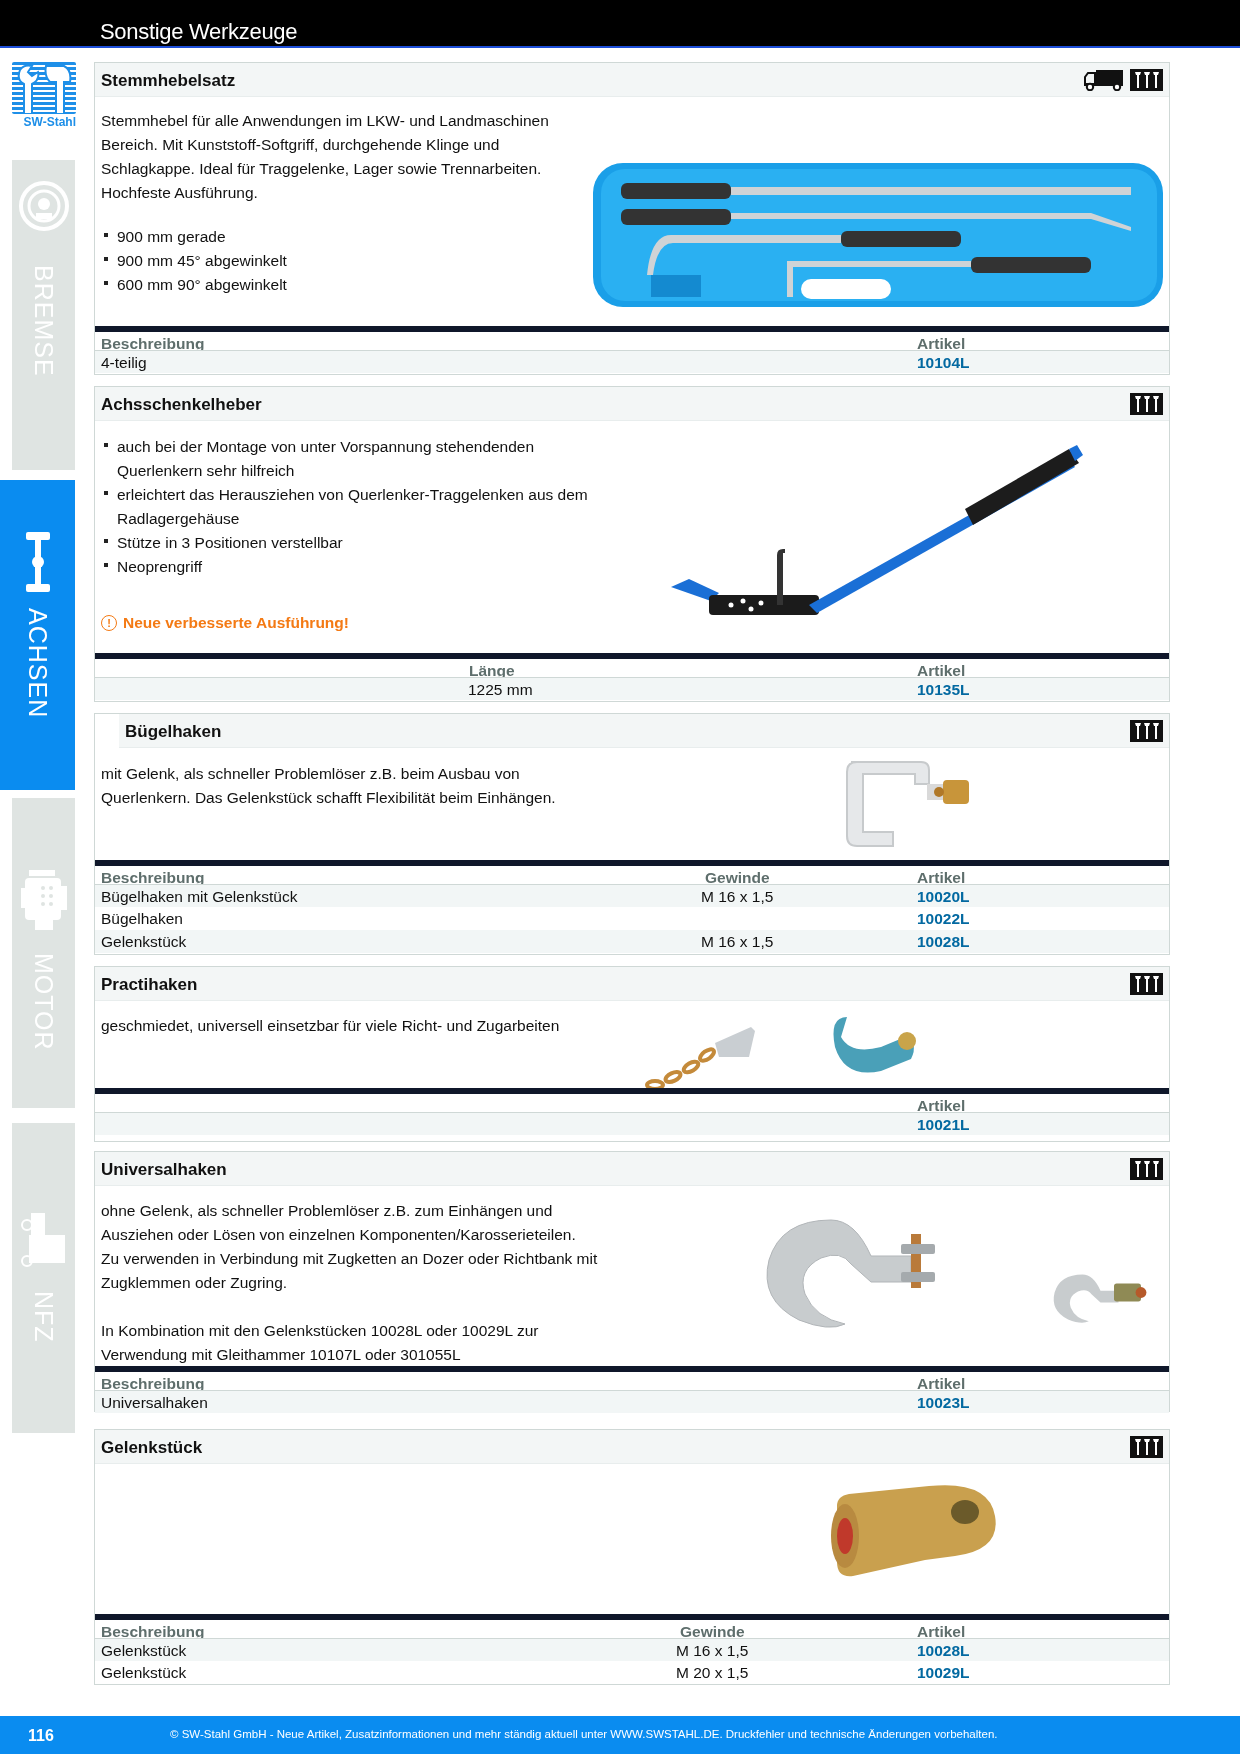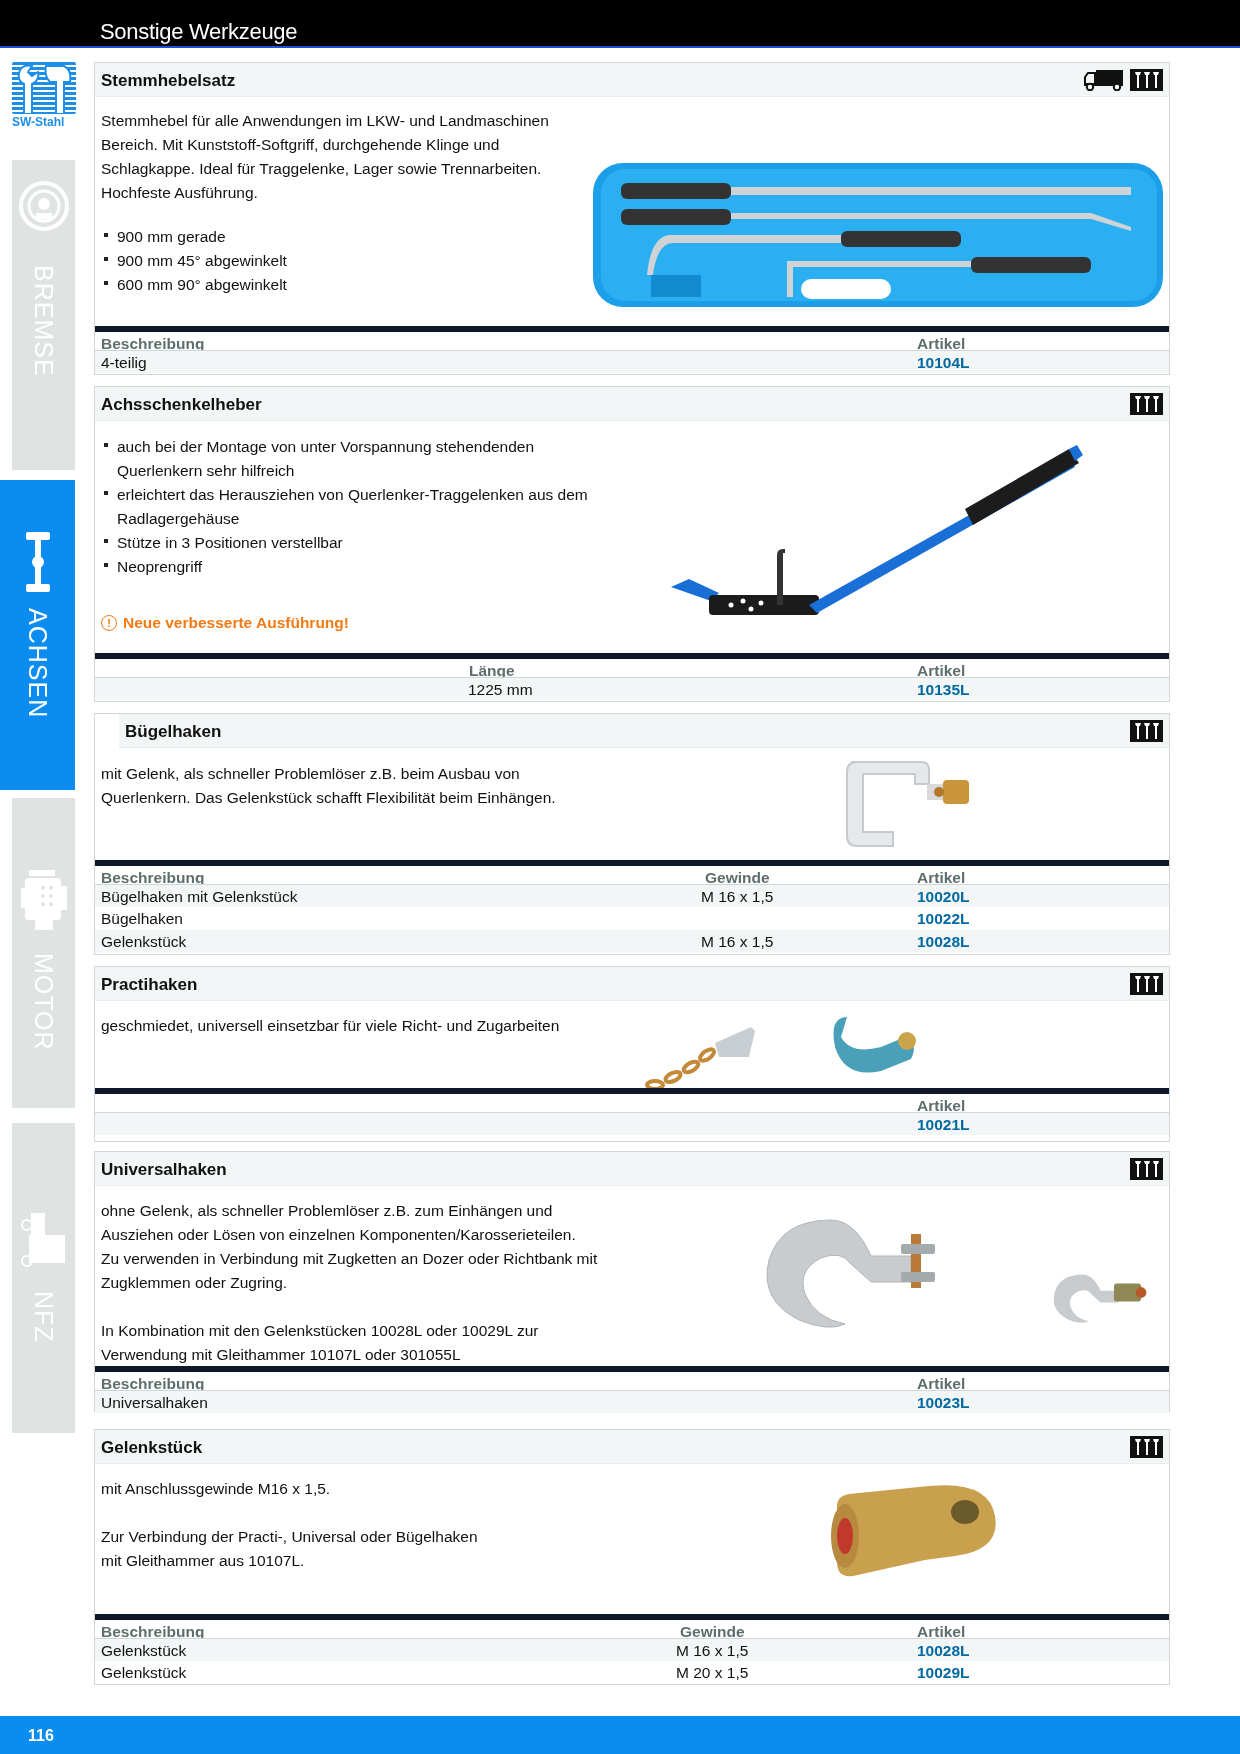--- a/index.html
+++ b/index.html
@@ -5,21 +5,21 @@
   * { box-sizing: border-box; margin: 0; padding: 0; }
   html, body { width: 1240px; height: 1754px; background: #ffffff; overflow: hidden; }
   body { position: relative; font-family: "Liberation Sans", sans-serif; color: #111; }
 
   .topbar { position: absolute; left: 0; top: 0; width: 1240px; height: 48px; background: #000000; border-bottom: 2px solid #1d4ed8; }
   .topbar .title { position: absolute; left: 100px; top: 19px; font-size: 22px; color: #fff; font-weight: 300; letter-spacing: -0.3px; font-family: "Liberation Sans", sans-serif; }
 
   .logo { position: absolute; left: 12px; top: 62px; width: 64px; height: 70px; }
   .logo .mark { width: 64px; height: 52px; background: repeating-linear-gradient(to bottom, #1e8fe8 0 3px, #ffffff 3px 5px); position: relative; border-radius: 2px; }
   .logo .mark svg { position: absolute; left: 0; top: 0; }
-  .logo .brand { font-size: 12px; font-weight: bold; color: #1e8fe8; text-align: left; margin-top: 1px; font-family: "Liberation Sans", sans-serif; }
+  .logo .brand { font-size: 12px; font-weight: bold; color: #1e8fe8; text-align: right; margin-top: 1px; font-family: "Liberation Sans", sans-serif; }
 
   .side-tab { position: absolute; left: 12px; width: 63px; background: #dfe4e2; }
   .side-tab.active { background: #0a8cf0; left: 0; width: 75px; }
   .side-tab .icon { position: absolute; left: 50%; transform: translateX(-50%); }
   .side-tab .label { position: absolute; left: 50%; writing-mode: vertical-rl; transform: translateX(-50%); font-size: 25px; color: #ffffff; font-weight: 300; letter-spacing: 1px; }
 
   .product { position: absolute; left: 94px; width: 1076px; border: 1px solid #cfd8d6; background: #fff; }
   .product .head { height: 34px; background: #f3f6f6; position: relative; border-bottom: 1px solid #e8eded; }
   .product .head .name { position: absolute; left: 6px; top: 8px; font-size: 17px; font-weight: bold; color: #111; }
   .product .head .icons { position: absolute; right: 6px; top: 6px; display: flex; gap: 6px; align-items: center; }
@@ -393,26 +393,20 @@
         <svg width="28" height="18" viewBox="0 0 28 18">
             <g fill="#fff">
               <path d="M2 1 h6 l-1 3 h-1 v13 h-2 v-13 h-1z"></path>
               <path d="M11 1 h6 l-1 3 h-1 v13 h-2 v-13 h-1z"></path>
               <path d="M20 1 h6 l-1 3 h-1 v13 h-2 v-13 h-1z"></path>
             </g>
           </svg>
       </div>
     </div>
   </div>
-  <div class="desc" style="top:47px;">
-    <div class="p">mit Anschlussgewinde M16 x 1,5.
-
-Zur Verbindung der Practi-, Universal oder Bügelhaken
-mit Gleithammer aus 10107L.</div>
-  </div>
   <div class="img" style="left:722px;top:46px;">
     <svg width="190" height="110" viewBox="0 0 190 110">
       <path d="M20 30 q0 -10 12 -12 l80 -8 q60 -6 66 30 q6 34 -40 40 l-30 4 l-72 16 q-16 2 -16 -14z" fill="#c9a04e"></path>
       <ellipse cx="28" cy="60" rx="14" ry="32" fill="#b88a40"></ellipse>
       <ellipse cx="28" cy="60" rx="8" ry="18" fill="#c0392b"></ellipse>
       <ellipse cx="148" cy="36" rx="14" ry="12" fill="#6b5a2a"></ellipse>
     </svg>
   </div>
   <div class="ptable" style="top:184px;">
     <div class="r hrow">
@@ -428,13 +422,14 @@
     <div class="r row plain" style="border-top:none;">
       <div class="c-desc">Gelenkstück</div>
       <div style="left:581px;">M 20 x 1,5</div>
       <div class="c-art b">10029L</div>
     </div>
   </div>
 </div>
 
 <div class="footer">
   <div class="page">116</div>
+  <div class="copy">© SW-Stahl GmbH - Neue Artikel, Zusatzinformationen und mehr ständig aktuell unter WWW.SWSTAHL.DE. Druckfehler und technische Änderungen vorbehalten.</div>
 </div>
 
 </body></html>

